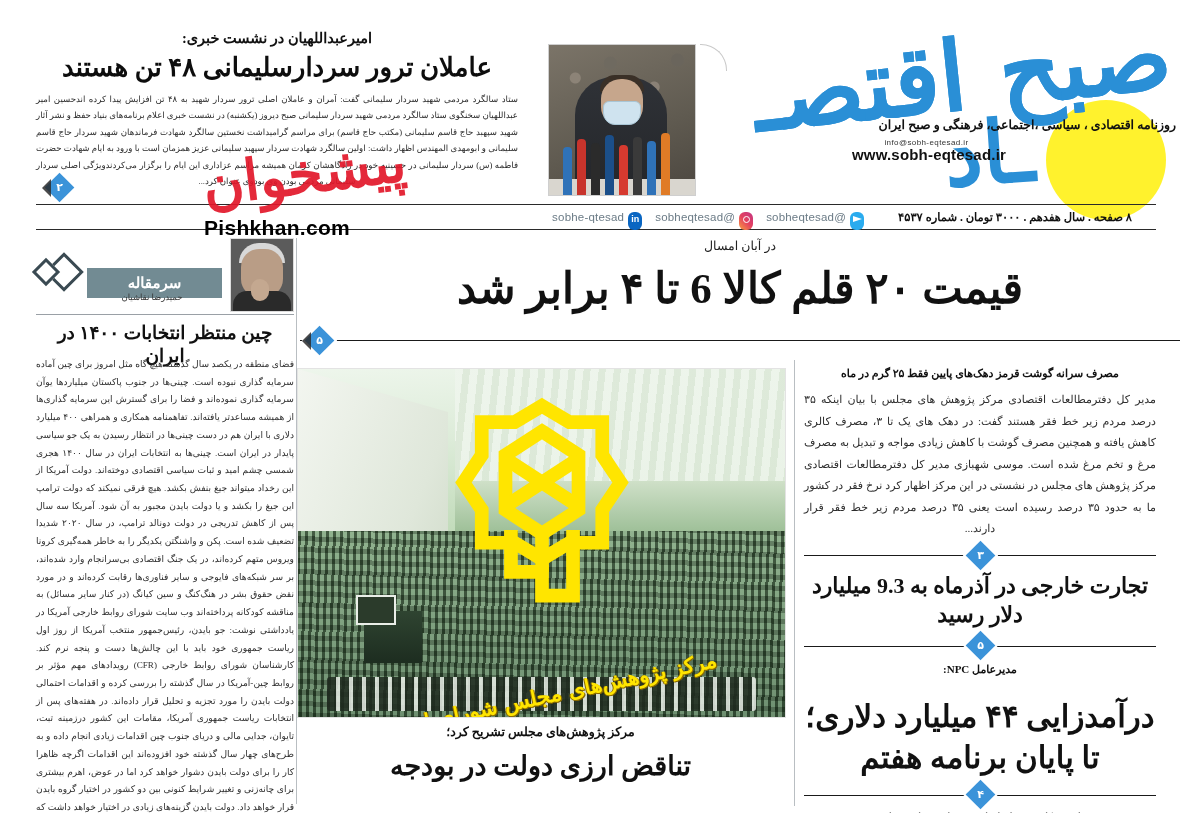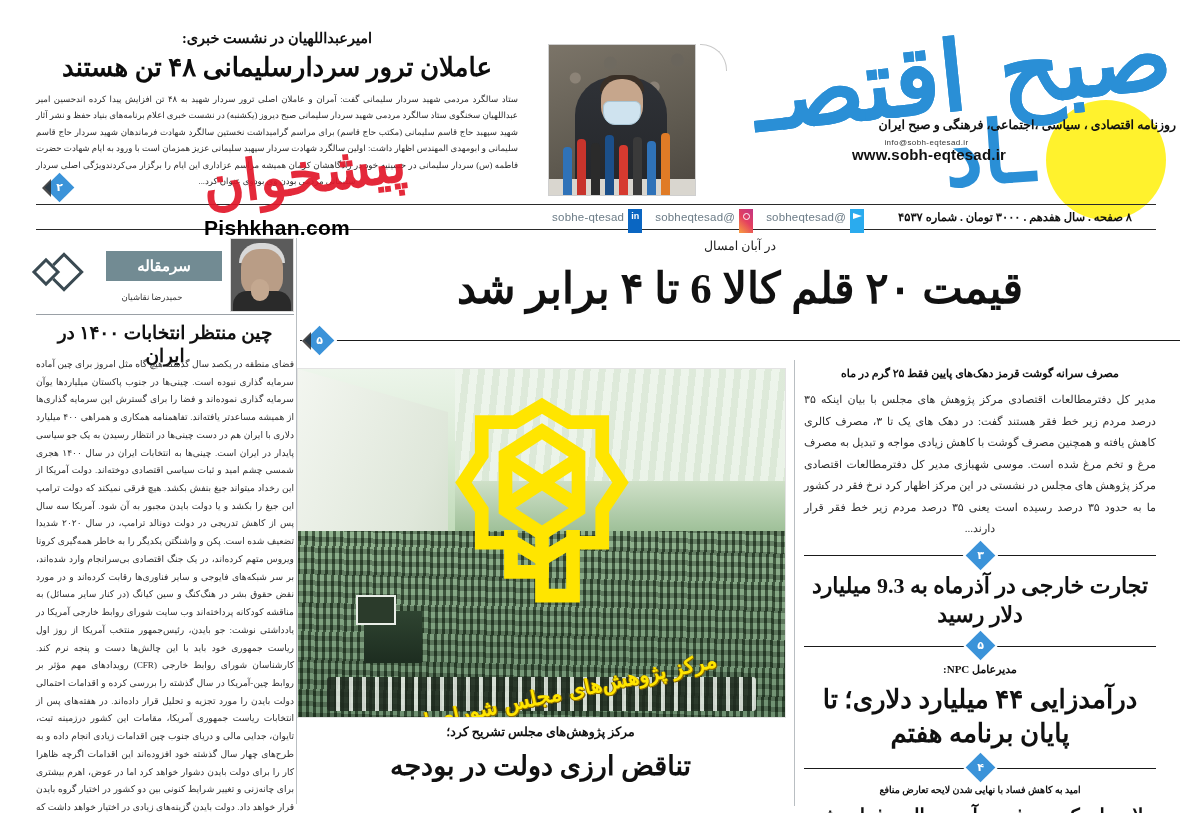--- a/index.html
+++ b/index.html
@@ -129,21 +129,21 @@
     border-top:1px solid #2a2a2a;border-bottom:1px solid #2a2a2a;
     display:flex;align-items:center;
   }
   .ib-left{
     font-size:11.5px;font-weight:bold;color:#111;white-space:nowrap;
     padding-right:24px;direction:rtl;
   }
   .ib-social{display:flex;align-items:center;gap:13px;margin-right:34px;}
   .soc{display:flex;align-items:center;gap:4px;}
   .soc .t{font-size:11.5px;color:#6b7b86;font-family:"Liberation Sans",sans-serif;letter-spacing:.2px;}
-  .ico{width:14px;height:24px;border-radius:0;display:inline-block;position:relative;flex:0 0 auto;margin-top:8px;}
+  .ico{width:14px;height:18px;border-radius:6px;display:inline-block;position:relative;flex:0 0 auto;margin-top:8px;}
   .ico-tg{background:#2aabee;}
   .ico-tg:after{content:"";position:absolute;left:2.5px;top:4px;width:0;height:0;
     border-left:9px solid #fff;border-top:3px solid transparent;border-bottom:3px solid transparent;}
   .ico-ig{background:linear-gradient(45deg,#f9a03f,#e4405f,#c13584);}
   .ico-ig:after{content:"";position:absolute;left:3.5px;top:3.5px;width:5px;height:5px;
     border:1.4px solid #fff;border-radius:50%;}
   .ico-li{background:#0a66c2;color:#fff;font-family:"Liberation Sans",sans-serif;
     font-size:9px;font-weight:bold;text-align:center;line-height:14px;}
   .ib-date{
     margin-right:auto;font-size:12.5px;font-weight:bold;color:#111;
@@ -168,21 +168,21 @@
   .ed-portrait{
     position:absolute;right:0;top:0;width:62px;height:72px;overflow:hidden;
     background:#5b5b5b;border:1px solid #ddd;
   }
   .ed-face{position:absolute;left:10px;top:10px;width:42px;height:48px;border-radius:18px;
     background:#b99d86;}
   .ed-hair{position:absolute;left:8px;top:4px;width:46px;height:20px;border-radius:20px 20px 0 0;background:#d8d8d8;}
   .ed-body{position:absolute;left:2px;top:52px;width:58px;height:22px;border-radius:14px 14px 0 0;background:#2a2a2a;}
   .ed-hand{position:absolute;left:20px;top:40px;width:18px;height:22px;border-radius:9px;background:#c4a890;}
   .ed-title-bar{
-    position:absolute;right:72px;top:13px;width:116px;height:30px;
+    position:absolute;right:72px;top:30px;width:135px;height:30px;
     background:#728b93;display:flex;align-items:center;justify-content:center;
   }
   .ed-title-bar .t{color:#fff;font-size:15px;font-weight:bold;letter-spacing:5px;}
   .ed-chevs{position:absolute;right:216px;top:20px;display:flex;align-items:center;}
   .ed-diamond{width:22px;height:22px;background:#fff;border:3px solid #3a4a52;transform:rotate(45deg);}
   .ed-diamond2{width:14px;height:14px;background:#fff;border:3px solid #3a4a52;transform:rotate(45deg);margin-right:-6px;}
   .ed-author{
     position:absolute;right:72px;top:54px;width:140px;text-align:center;
     font-size:8.5px;color:#333;
   }
@@ -459,21 +459,21 @@
       <div class="ln"></div>
       <div class="bd badge-wrap">
         <div class="badge">
             <span>۵</span>
           </div>
       </div>
     </div>
 
     <div class="r-item">
       <div class="r-kicker">مدیرعامل NPC:</div>
-      <div class="r-head-sm" style="font-size:26px;margin-top:6px;">درآمدزایی ۴۴ میلیارد دلاری؛ تا پایان برنامه هفتم</div>
+      <div class="r-head-sm" style="font-size:31px;margin-top:20px;">درآمدزایی ۴۴ میلیارد دلاری؛ تا پایان برنامه هفتم</div>
     </div>
     <div class="r-sep">
       <div class="ln"></div>
       <div class="bd badge-wrap">
         <div class="badge">
             <span>۴</span>
           </div>
       </div>
     </div>
 

